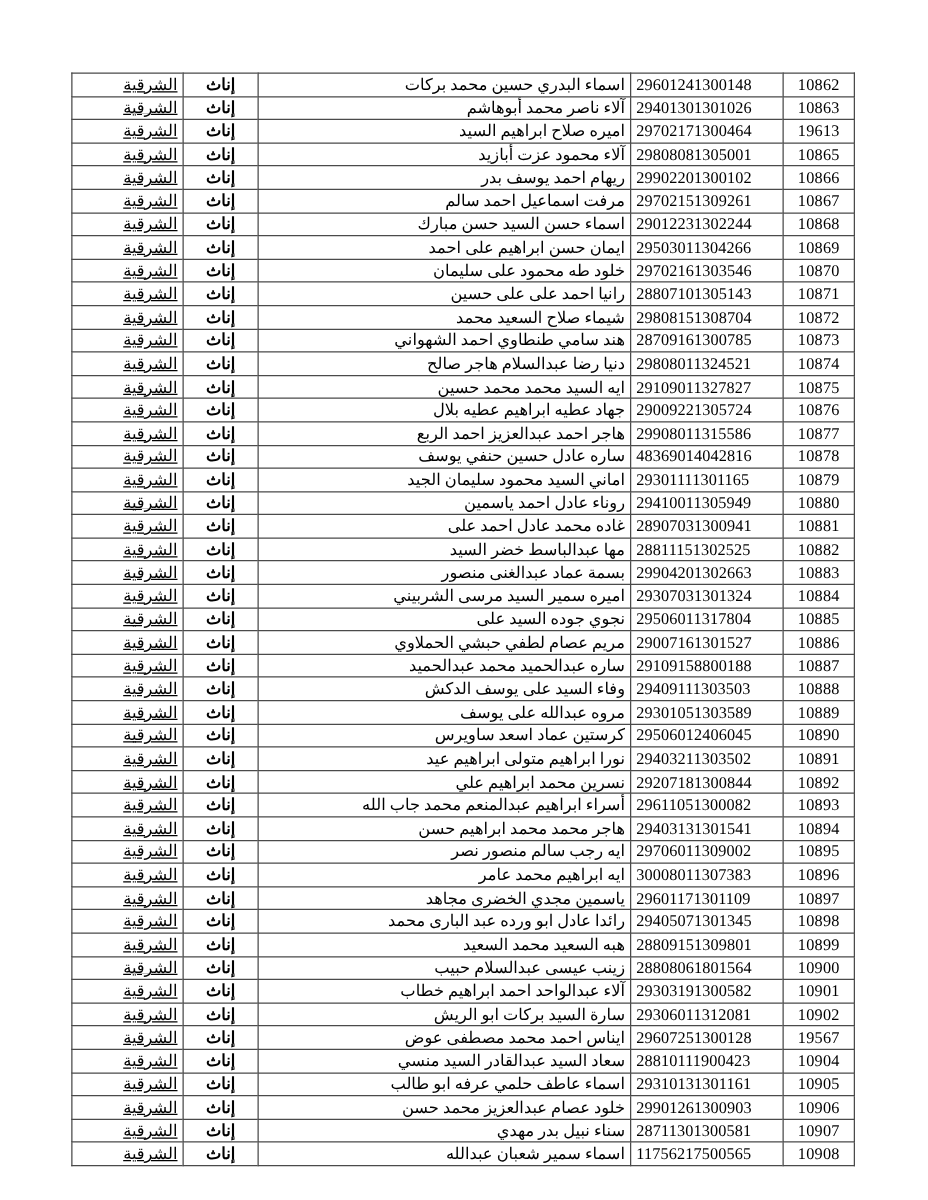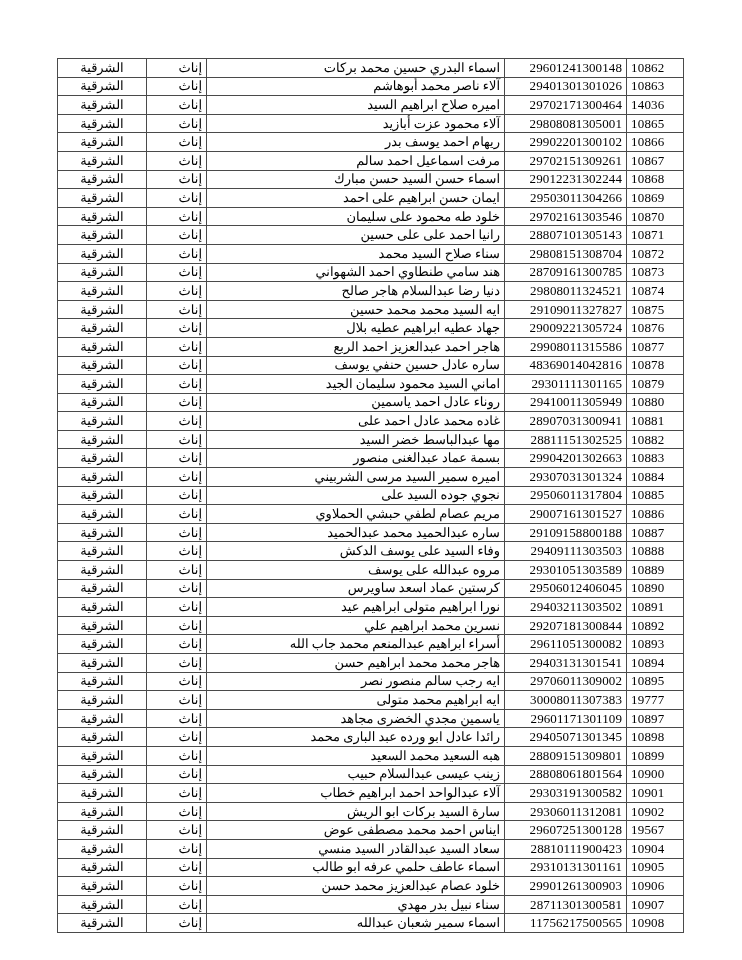--- a/index.html
+++ b/index.html
@@ -44,47 +44,48 @@
     overflow: hidden;
   }
   
   col.c-serial { width: 57px; }
   col.c-nid    { width: 122px; }
   col.c-name   { width: 298px; }
   col.c-gender { width: 60px; }
   col.c-gov    { width: 89px; }
 
   td.serial {
-    text-align: left;
+    text-align: center;
     direction: ltr;
     font-size: 13.5px;
     letter-spacing: 0.2px;
   }
   td.nid {
-    text-align: right;
+    text-align: left;
     direction: ltr;
     font-size: 13.5px;
     letter-spacing: 0.1px;
   }
   td.name {
     text-align: right;
     direction: rtl;
     padding-right: 6px;
     font-size: 13px;
     margin-top: 46px;
   }
   td.gender {
-    text-align: right;
-    direction: rtl;
-    font-size: 12.5px;
-  }
-  td.gov {
     text-align: center;
     direction: rtl;
     font-size: 12.5px;
+    font-weight: bold;
+  }
+  td.gov {
+    direction: rtl;
+    font-size: 12.5px;
+    text-decoration: underline;
   }
   
   table.roster tr td { border-color: #4a4a4a; }
 </style>
 </head>
 <body>
 
 <div class="page">
   <div class="table-wrap">
     <table class="roster">
@@ -104,21 +105,21 @@
             <td class="gov">الشرقية</td>
           </tr>
           <tr>
             <td class="serial">10863</td>
             <td class="nid">29401301301026</td>
             <td class="name">آلاء ناصر محمد أبوهاشم</td>
             <td class="gender">إناث</td>
             <td class="gov">الشرقية</td>
           </tr>
           <tr>
-            <td class="serial">14036</td>
+            <td class="serial">19613</td>
             <td class="nid">29702171300464</td>
             <td class="name">اميره صلاح ابراهيم السيد</td>
             <td class="gender">إناث</td>
             <td class="gov">الشرقية</td>
           </tr>
           <tr>
             <td class="serial">10865</td>
             <td class="nid">29808081305001</td>
             <td class="name">آلاء محمود عزت أبازيد</td>
             <td class="gender">إناث</td>
@@ -162,21 +163,21 @@
           <tr>
             <td class="serial">10871</td>
             <td class="nid">28807101305143</td>
             <td class="name">رانيا احمد على على حسين</td>
             <td class="gender">إناث</td>
             <td class="gov">الشرقية</td>
           </tr>
           <tr>
             <td class="serial">10872</td>
             <td class="nid">29808151308704</td>
-            <td class="name">سناء صلاح السيد محمد</td>
+            <td class="name">شيماء صلاح السعيد محمد</td>
             <td class="gender">إناث</td>
             <td class="gov">الشرقية</td>
           </tr>
           <tr>
             <td class="serial">10873</td>
             <td class="nid">28709161300785</td>
             <td class="name">هند سامي طنطاوي احمد الشهواني</td>
             <td class="gender">إناث</td>
             <td class="gov">الشرقية</td>
           </tr>
@@ -328,23 +329,23 @@
             <td class="gov">الشرقية</td>
           </tr>
           <tr>
             <td class="serial">10895</td>
             <td class="nid">29706011309002</td>
             <td class="name">ايه رجب سالم منصور نصر</td>
             <td class="gender">إناث</td>
             <td class="gov">الشرقية</td>
           </tr>
           <tr>
-            <td class="serial">19777</td>
+            <td class="serial">10896</td>
             <td class="nid">30008011307383</td>
-            <td class="name">ايه ابراهيم محمد متولى</td>
+            <td class="name">ايه ابراهيم محمد عامر</td>
             <td class="gender">إناث</td>
             <td class="gov">الشرقية</td>
           </tr>
           <tr>
             <td class="serial">10897</td>
             <td class="nid">29601171301109</td>
             <td class="name">ياسمين مجدي الخضرى مجاهد</td>
             <td class="gender">إناث</td>
             <td class="gov">الشرقية</td>
           </tr>

